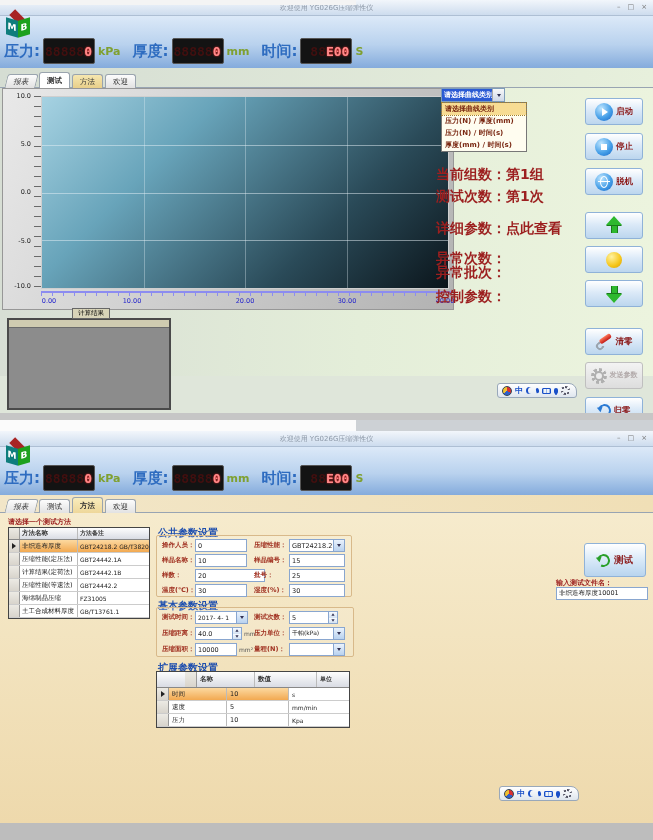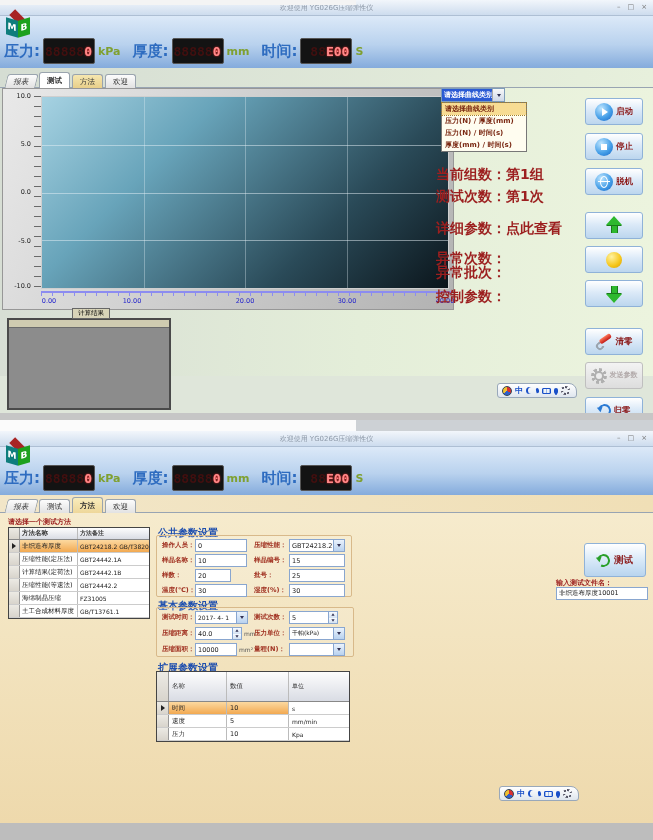--- a/index.html
+++ b/index.html
@@ -130,21 +130,21 @@
   .fl{width:33px;font-size:6.5px;font-weight:bold;color:#a03020;}
   .fl.w35{width:35px;}
   .inp{height:13px;background:#fff;border:1px solid #89a6cf;font-size:6.5px;color:#222;padding:0 2px;display:flex;align-items:center;overflow:hidden;white-space:nowrap;}
   .dbtn{width:11px;height:13px;background:linear-gradient(#eaf2fc,#b9d2ef);border:1px solid #89a6cf;border-left:none;display:flex;align-items:center;justify-content:center;}
   .spin{display:flex;flex-direction:column;width:9px;height:13px;border:1px solid #89a6cf;border-left:none;}
   .spin i{flex:1;background:linear-gradient(#f8fbff,#d4e2f2);display:flex;align-items:center;justify-content:center;}
   .spin .tri-dn,.spin .tri-up{transform:scale(.8);}
   .unit{font-size:6px;color:#555;margin-left:2px;}
 
   .etable{position:absolute;left:156px;top:158px;width:194px;border:1px solid #444;background:#fff;}
-  .et-head{display:flex;height:30px;background:linear-gradient(#fdfdfd,#d9dce4);border-bottom:1px solid #888;font-weight:normal;font-size:6.5px;color:#333;}
+  .et-head{display:flex;height:16px;background:linear-gradient(#fdfdfd,#d9dce4);border-bottom:1px solid #888;font-weight:bold;font-size:6.5px;color:#333;padding-left:28px;}
   .et-row{display:flex;height:13px;border-bottom:1px solid #ccc;align-items:stretch;font-size:6.5px;color:#222;}
   .e-sel{width:12px;border-right:1px solid #999;background:linear-gradient(#eceae4,#d8d4cc);display:flex;align-items:center;justify-content:center;}
   .e-name{width:58px;border-right:1px solid #bbb;padding:1px 3px;display:flex;align-items:center;}
   .e-val{width:62px;border-right:1px solid #bbb;padding:1px 3px;display:flex;align-items:center;}
   .e-unit{flex:1;padding:1px 3px;font-size:6px;display:flex;align-items:center;}
   .et-row.rsel .e-name,.et-row.rsel .e-val{background:linear-gradient(#fcd9a0,#f2a951);}
 
   .bigbtn{position:absolute;left:584px;width:62px;border:1px solid #8fb2d8;border-radius:3px;background:linear-gradient(#ffffff,#d8e9f8 50%,#b8d4ee);display:flex;align-items:center;justify-content:center;gap:4px;}
   .bigbtn .lbl{font-size:9.5px;font-weight:bold;color:#8b1a1a;}
   .ic-save{position:relative;width:16px;height:15px;background:linear-gradient(#6aa6ec,#1d5cb4);border-radius:2px;}
@@ -431,21 +431,21 @@
         <div class="fld" style="left:5px;top:18px">
           <span class="fl">样品名称：</span>
           <span class="inp" style="width:52px">10</span>
         </div>
         <div class="fld" style="left:97px;top:18px">
           <span class="fl w35">样品编号：</span>
           <span class="inp" style="width:56px">15</span>
         </div>
         <div class="fld" style="left:5px;top:33px">
           <span class="fl">样数：</span>
-          <span class="inp" style="width:36px">20</span>
+          <span class="inp" style="width:70px">20</span>
         </div>
         <div class="fld" style="left:97px;top:33px">
           <span class="fl w35">批号：</span>
           <span class="inp" style="width:56px">25</span>
         </div>
         <div class="fld" style="left:5px;top:48px">
           <span class="fl">温度(℃)：</span>
           <span class="inp" style="width:52px">30</span>
         </div>
         <div class="fld" style="left:97px;top:48px">

